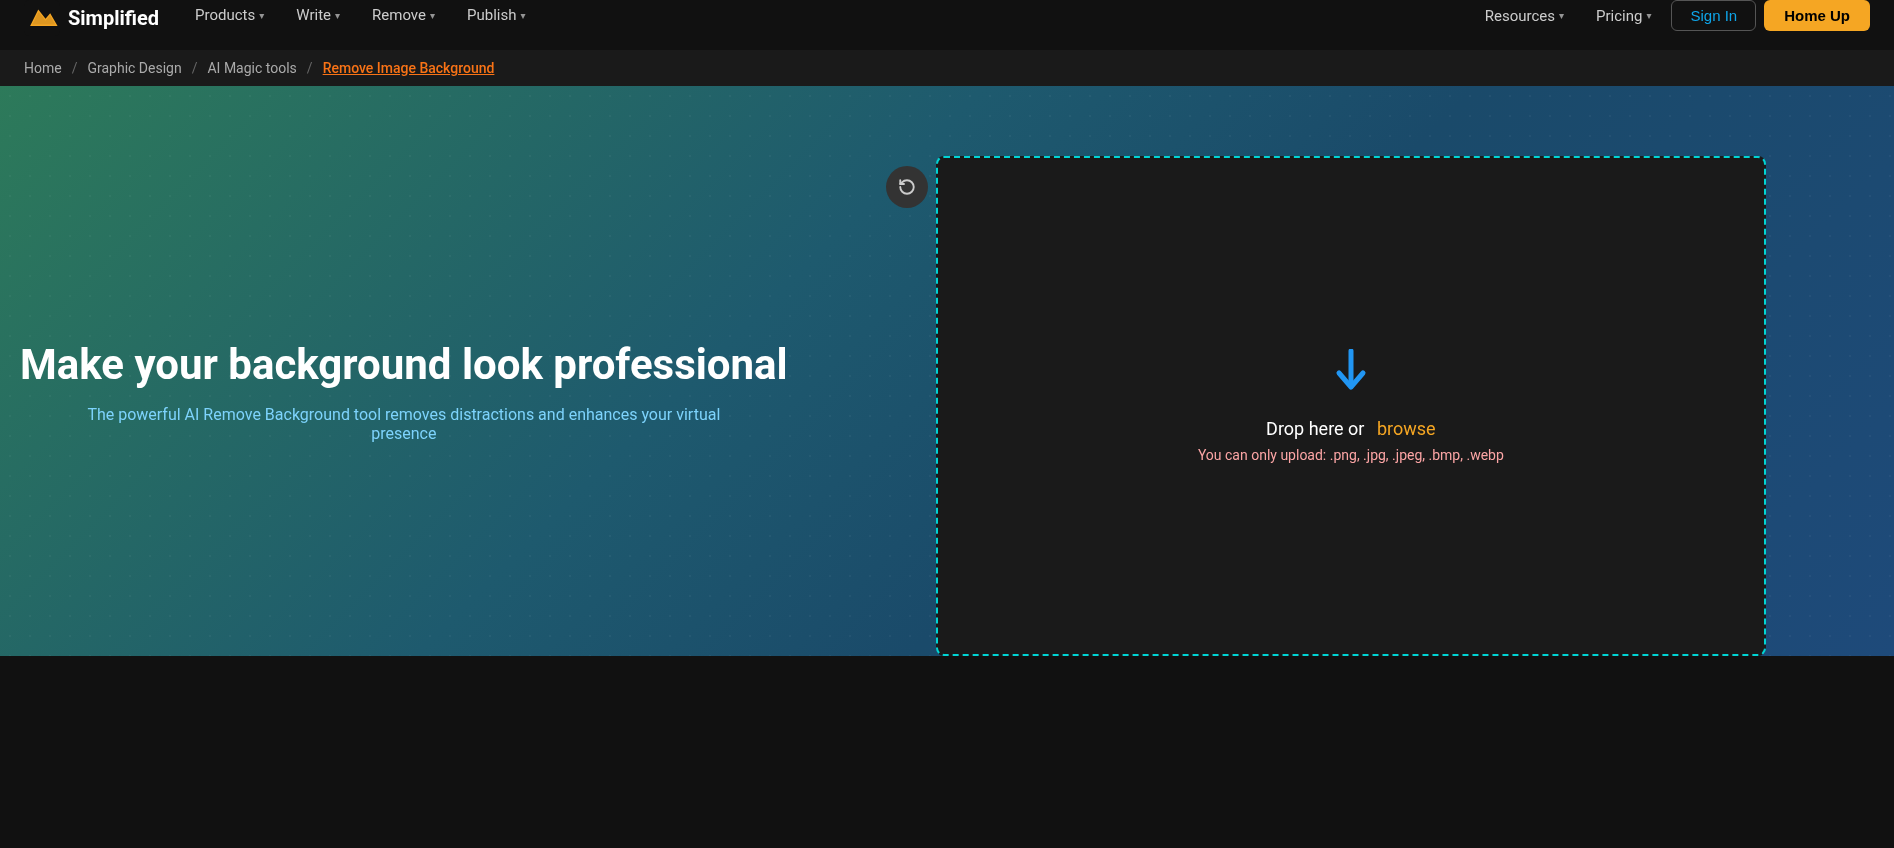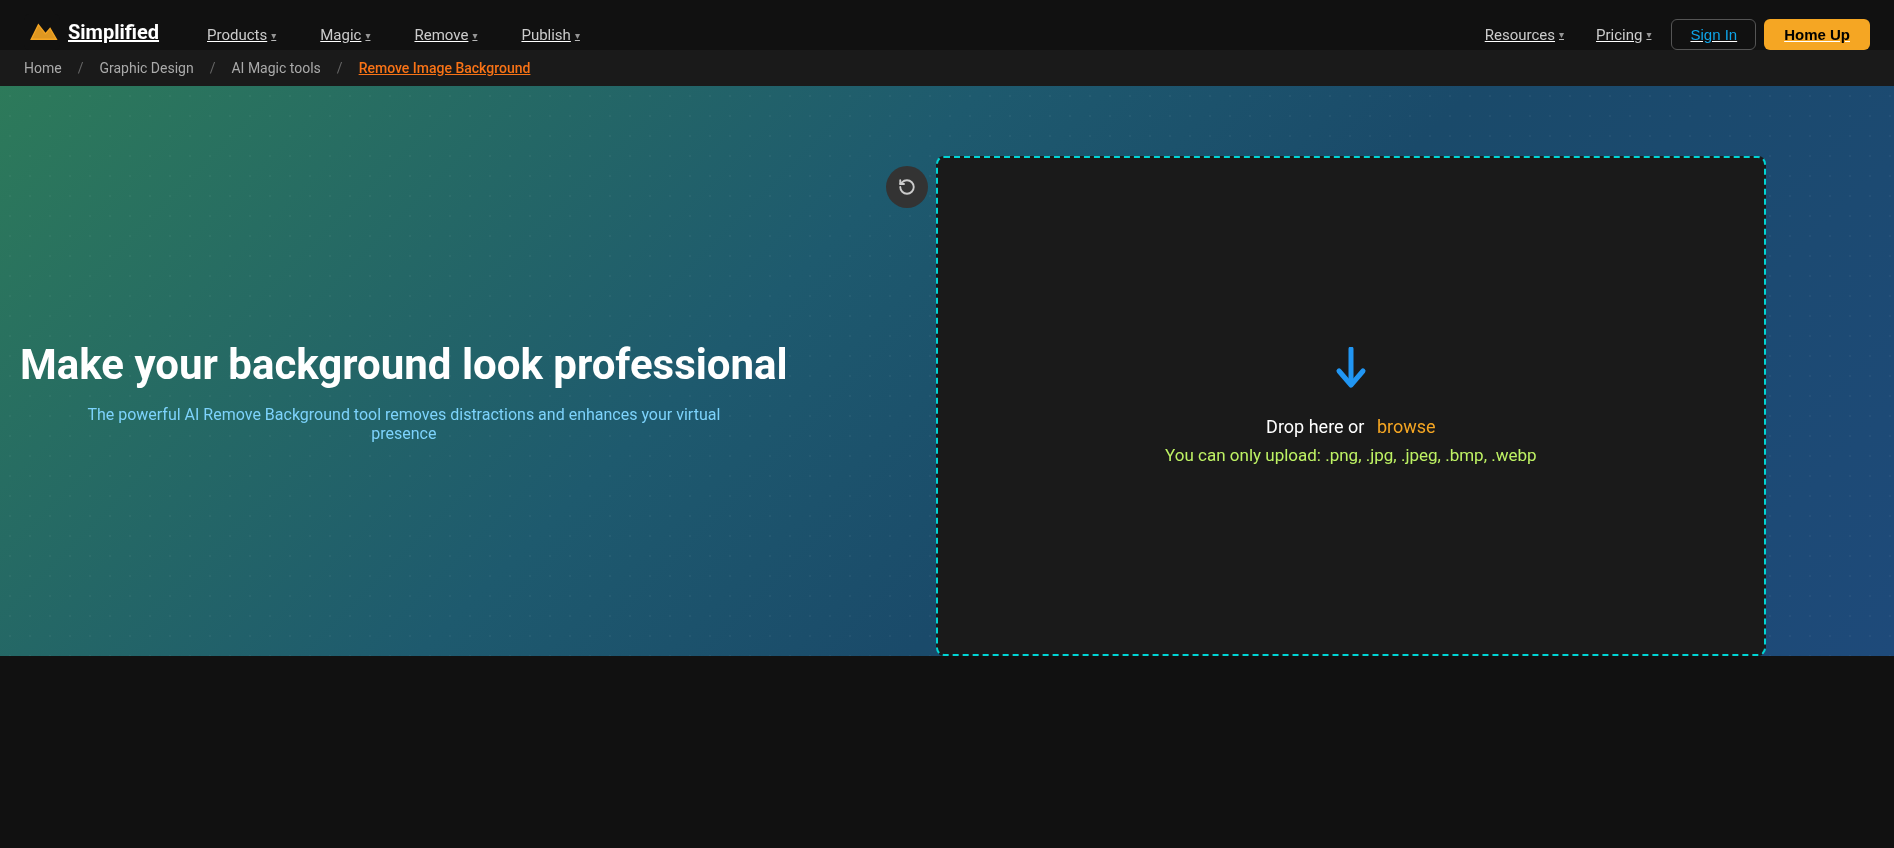--- a/index.html
+++ b/index.html
@@ -3,26 +3,25 @@
   <meta charset="utf-8">
   <style>
     * { margin: 0; padding: 0; box-sizing: border-box; }
     body { font-family: -apple-system, BlinkMacSystemFont, 'Segoe UI', Roboto, sans-serif; background: #111; color: #fff; overflow-x: hidden; }
 
     
     nav {
       background: #111;
       height: 50px;
       display: flex;
-      align-items: flex-end;
+      align-items: flex-start;
       padding: 0 24px;
-      gap: 20px;
+      gap: 8px;
       position: relative;
       z-index: 10;
-      text-decoration: underline;
     }
     .nav-logo {
       display: flex;
       align-items: center;
       gap: 8px;
       margin-right: 16px;
       text-decoration: none;
     }
     .nav-logo-icon {
       width: 36px;
@@ -73,21 +72,21 @@
       font-weight: 600;
       cursor: pointer;
     }
 
     
     .breadcrumb {
       background: #1a1a1a;
       padding: 10px 24px;
       display: flex;
       align-items: center;
-      gap: 16px;
+      gap: 10px;
       font-size: 14px;
       color: #aaa;
     }
     .breadcrumb-sep { color: #666; }
     .breadcrumb-link { color: #aaa; cursor: pointer; }
     .breadcrumb-current { color: #f97316; font-weight: 500; text-decoration: underline; }
 
     
     .hero {
       min-height: 300px;
@@ -164,22 +163,22 @@
       font-size: 36px;
       color: #2196F3;
       margin-bottom: 16px;
     }
     .upload-text {
       font-size: 18px;
       color: #fff;
       margin-bottom: 8px;
     }
     .upload-hint {
-      font-size: 17px;
-      color: #bef264;
+      font-size: 14px;
+      color: #fca5a5;
     }
 
     
     .bottom-section {
       background: #111;
       min-height: 200px;
     }
 
     
     .hero-dots {
@@ -201,21 +200,21 @@
       <path d="M8 28 L16 12 L24 22 L29 16 L36 28 Z" fill="none" stroke="#f5a623" stroke-width="1.5"></path>
     </svg>
     <span class="nav-logo-text">Simplified</span>
   </a>
 
   <div class="nav-item">
     <span>Products</span>
     <span class="nav-chevron">▾</span>
   </div>
   <div class="nav-item">
-    <span>Magic</span>
+    <span>Write</span>
     <span class="nav-chevron">▾</span>
   </div>
   <div class="nav-item">
     <span>Remove</span>
     <span class="nav-chevron">▾</span>
   </div>
   <div class="nav-item">
     <span>Publish</span>
     <span class="nav-chevron">▾</span>
   </div>

